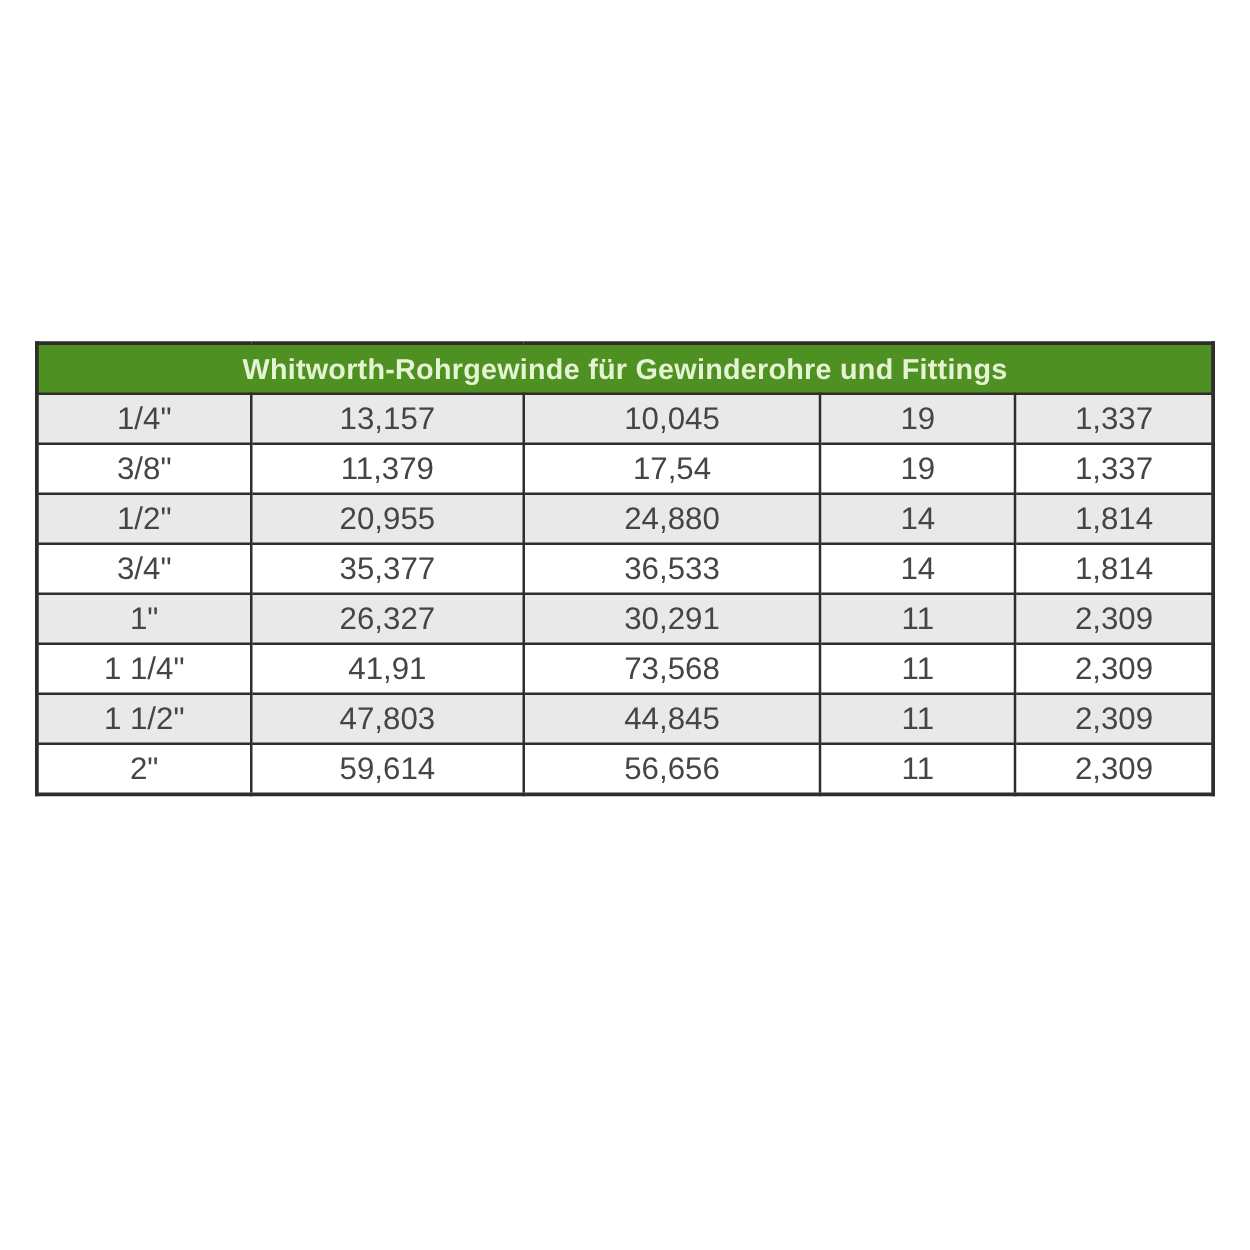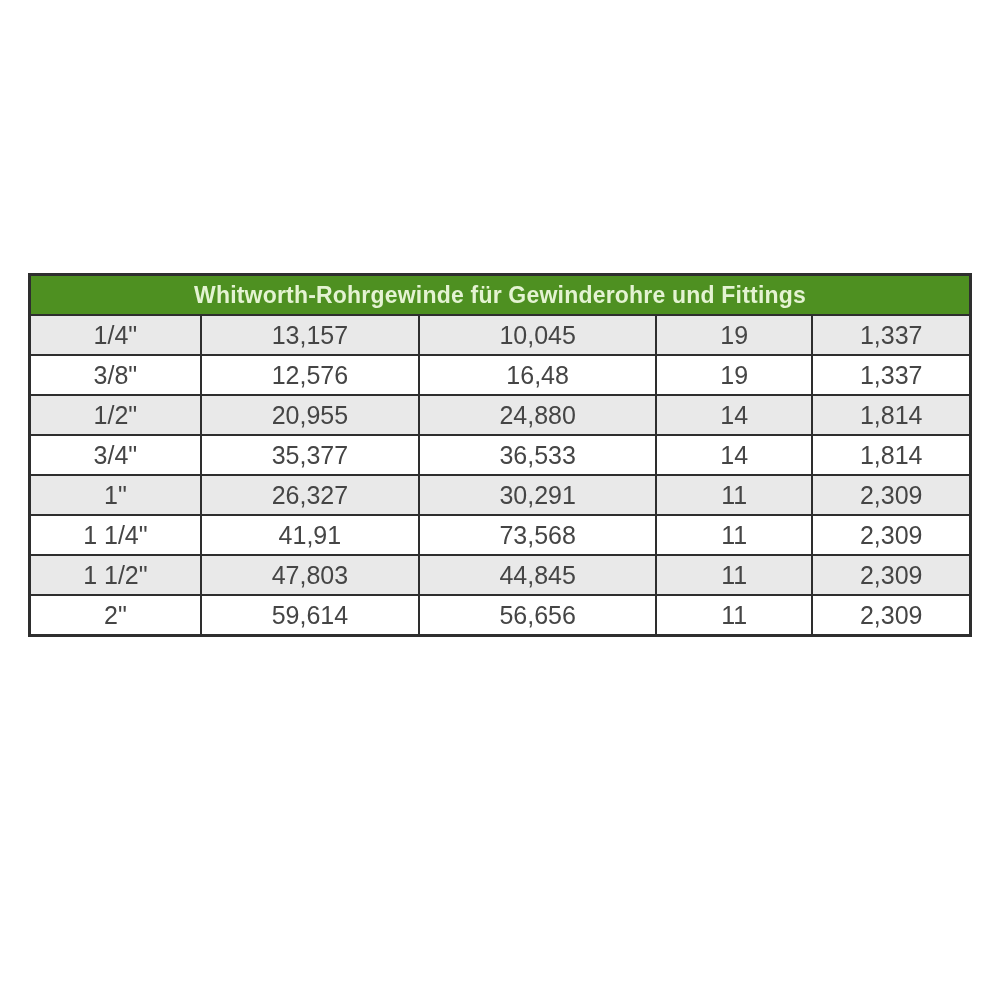--- a/index.html
+++ b/index.html
@@ -83,22 +83,22 @@
       </tr>
       <tr class="data-row striped">
         <td>1/4"</td>
         <td>13,157</td>
         <td>10,045</td>
         <td>19</td>
         <td>1,337</td>
       </tr>
       <tr class="data-row">
         <td>3/8"</td>
-        <td>12,576</td>
-        <td>16,48</td>
+        <td>11,379</td>
+        <td>17,54</td>
         <td>19</td>
         <td>1,337</td>
       </tr>
       <tr class="data-row striped">
         <td>1/2"</td>
         <td>20,955</td>
         <td>24,880</td>
         <td>14</td>
         <td>1,814</td>
       </tr>

